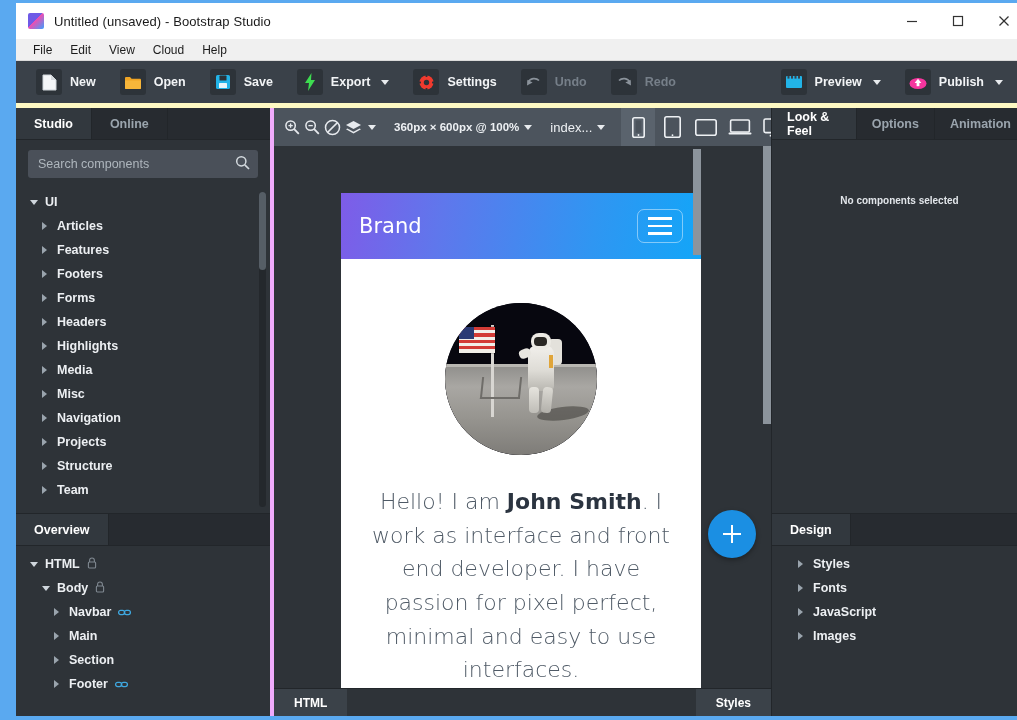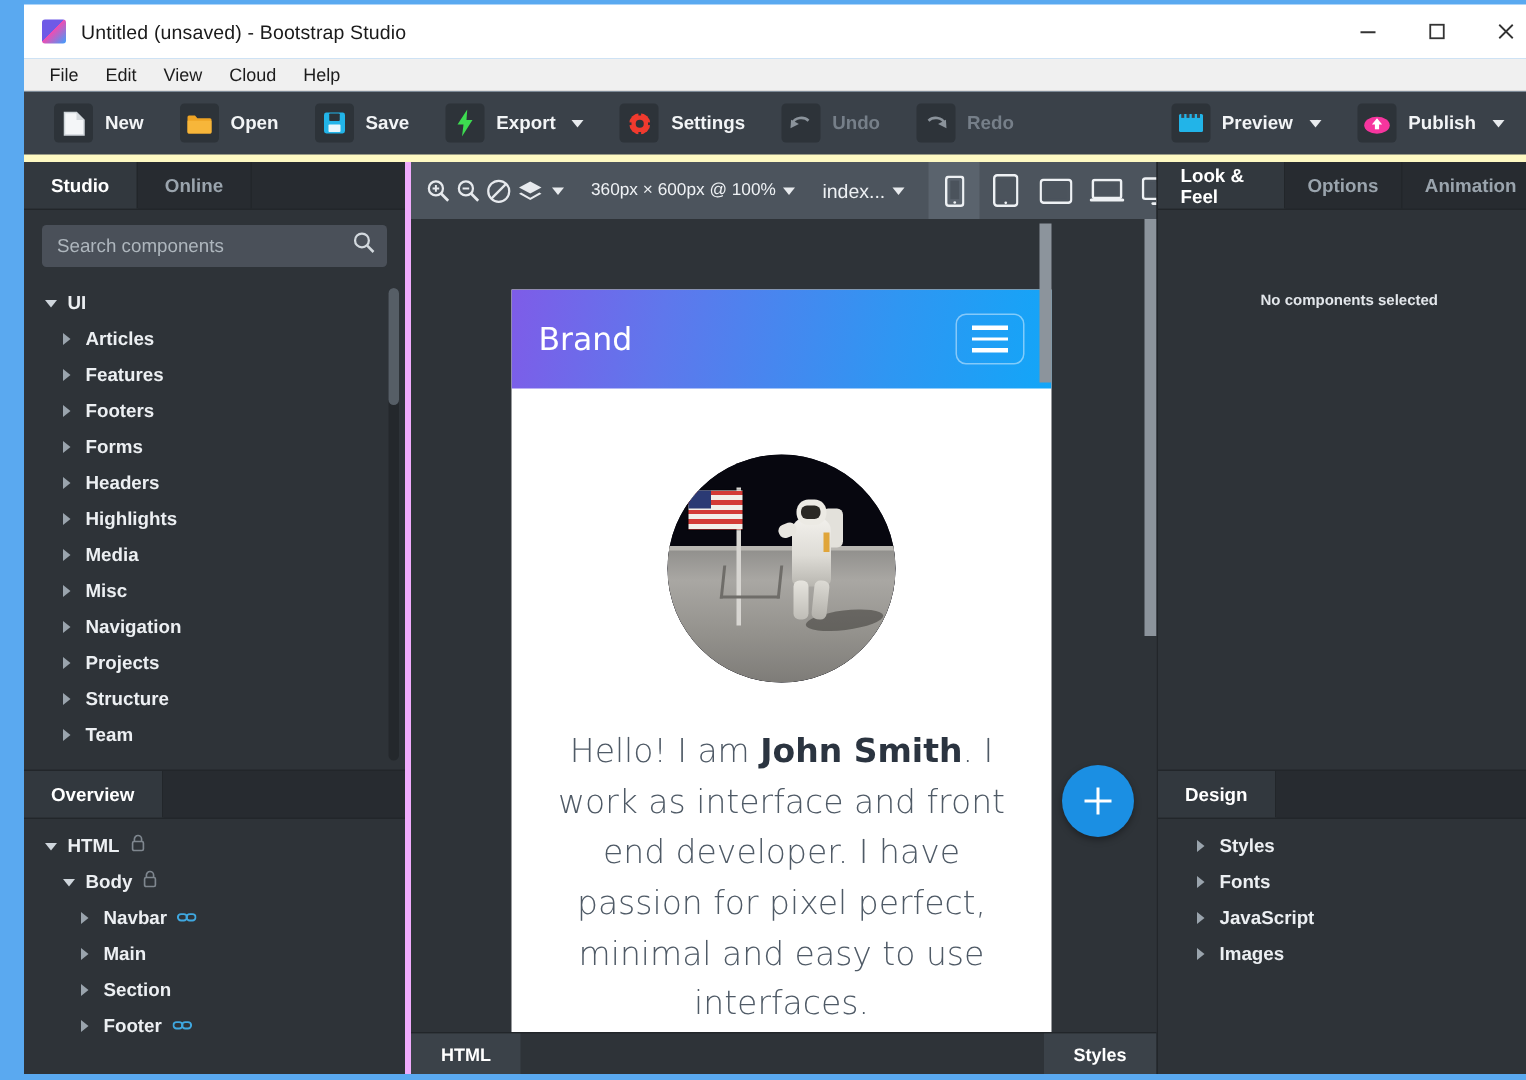--- a/index.html
+++ b/index.html
@@ -189,21 +189,21 @@
   }
   .canvas-bar {
     height: 38px; flex: 0 0 38px; background: #4c545d;
     display: flex; align-items: center; padding-left: 10px;
   }
   .cb-ico {
     width: 24px; height: 24px; margin-right: 4px;
     display: flex; align-items: center; justify-content: center;
   }
   .cb-txt {
-    font-size: 11.5px; font-weight: normal; color: #eef1f4;
+    font-size: 11.5px; font-weight: bold; color: #eef1f4;
     margin: 0 3px 0 8px; white-space: nowrap;
   }
   .cb-caret {
     width: 0; height: 0; margin: 0 10px 0 2px;
     border-left: 4px solid transparent;
     border-right: 4px solid transparent;
     border-top: 5px solid #e8ebee;
   }
   .cb-sep { width: 10px; }
   .dev-group { display: flex; align-items: stretch; height: 38px; margin-left: 6px; }

